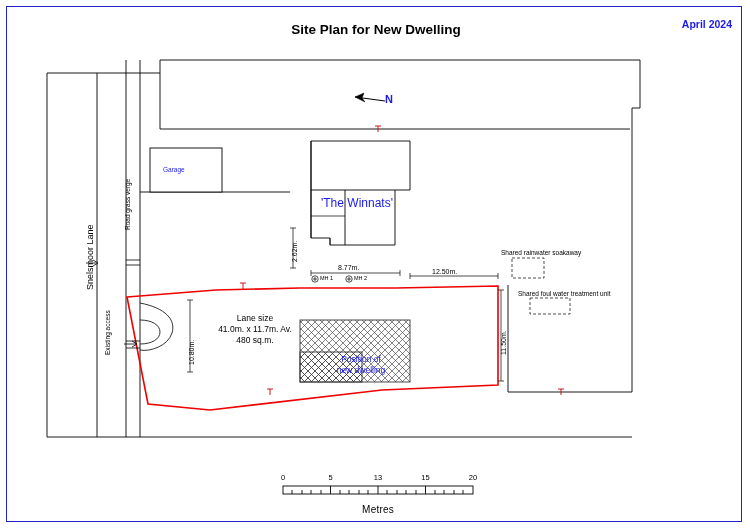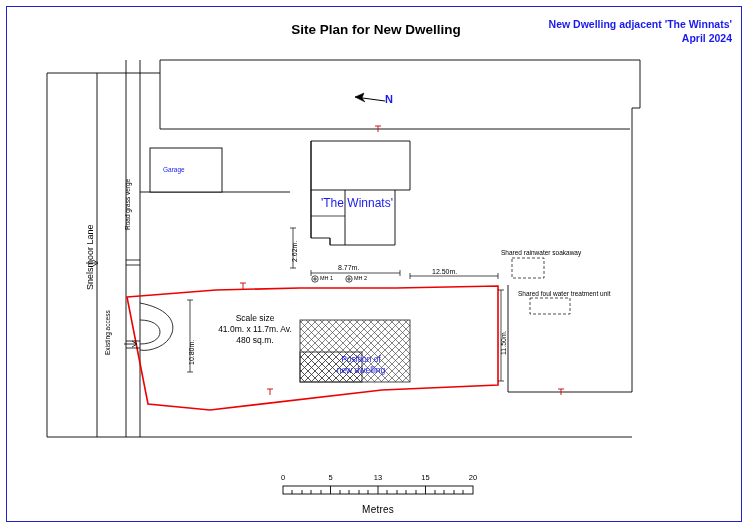--- a/index.html
+++ b/index.html
@@ -122,21 +122,20 @@
 </head>
 <body>
 
 <div id="page">
 
   <div class="frame"></div>
 
   <div class="title">Site Plan for New Dwelling</div>
 
   <div class="titleblock">
-    <div>New Dwelling adjacent 'The Winnats'</div>
     <div>April 2024</div>
   </div>
 
   <svg class="layer" viewBox="0 0 750 530">
     <defs>
       <pattern id="hatch" width="7" height="7" patternUnits="userSpaceOnUse">
         <path d="M0,0 l7,7 M7,0 l-7,7" stroke="#333333" stroke-width="0.6" fill="none"></path>
       </pattern>
     </defs>
 
@@ -260,21 +259,21 @@
   <div class="lbl rot90" style="left:500px; top:355px;">11.50m.</div>
   <div class="lbl rot90" style="left:188px; top:365px;">10.80m.</div>
 
   <div class="lbl" style="left:320px; top:275px; font-size:5.5px;">MH 1</div>
   <div class="lbl" style="left:354px; top:275px; font-size:5.5px;">MH 2</div>
 
   <div class="lbl" style="left:501px; top:249px; font-size:6.5px;">Shared rainwater soakaway</div>
   <div class="lbl" style="left:518px; top:290px; font-size:6.5px;">Shared foul water treatment unit</div>
 
   <div class="plotsize">
-    <div>Scale size</div>
+    <div>Lane size</div>
     <div>41.0m. x 11.7m. Av.</div>
     <div>480 sq.m.</div>
   </div>
 
   <div class="posnew">
     <div>Position of</div>
     <div>new dwelling</div>
   </div>
 
   <div class="scalewrap">

